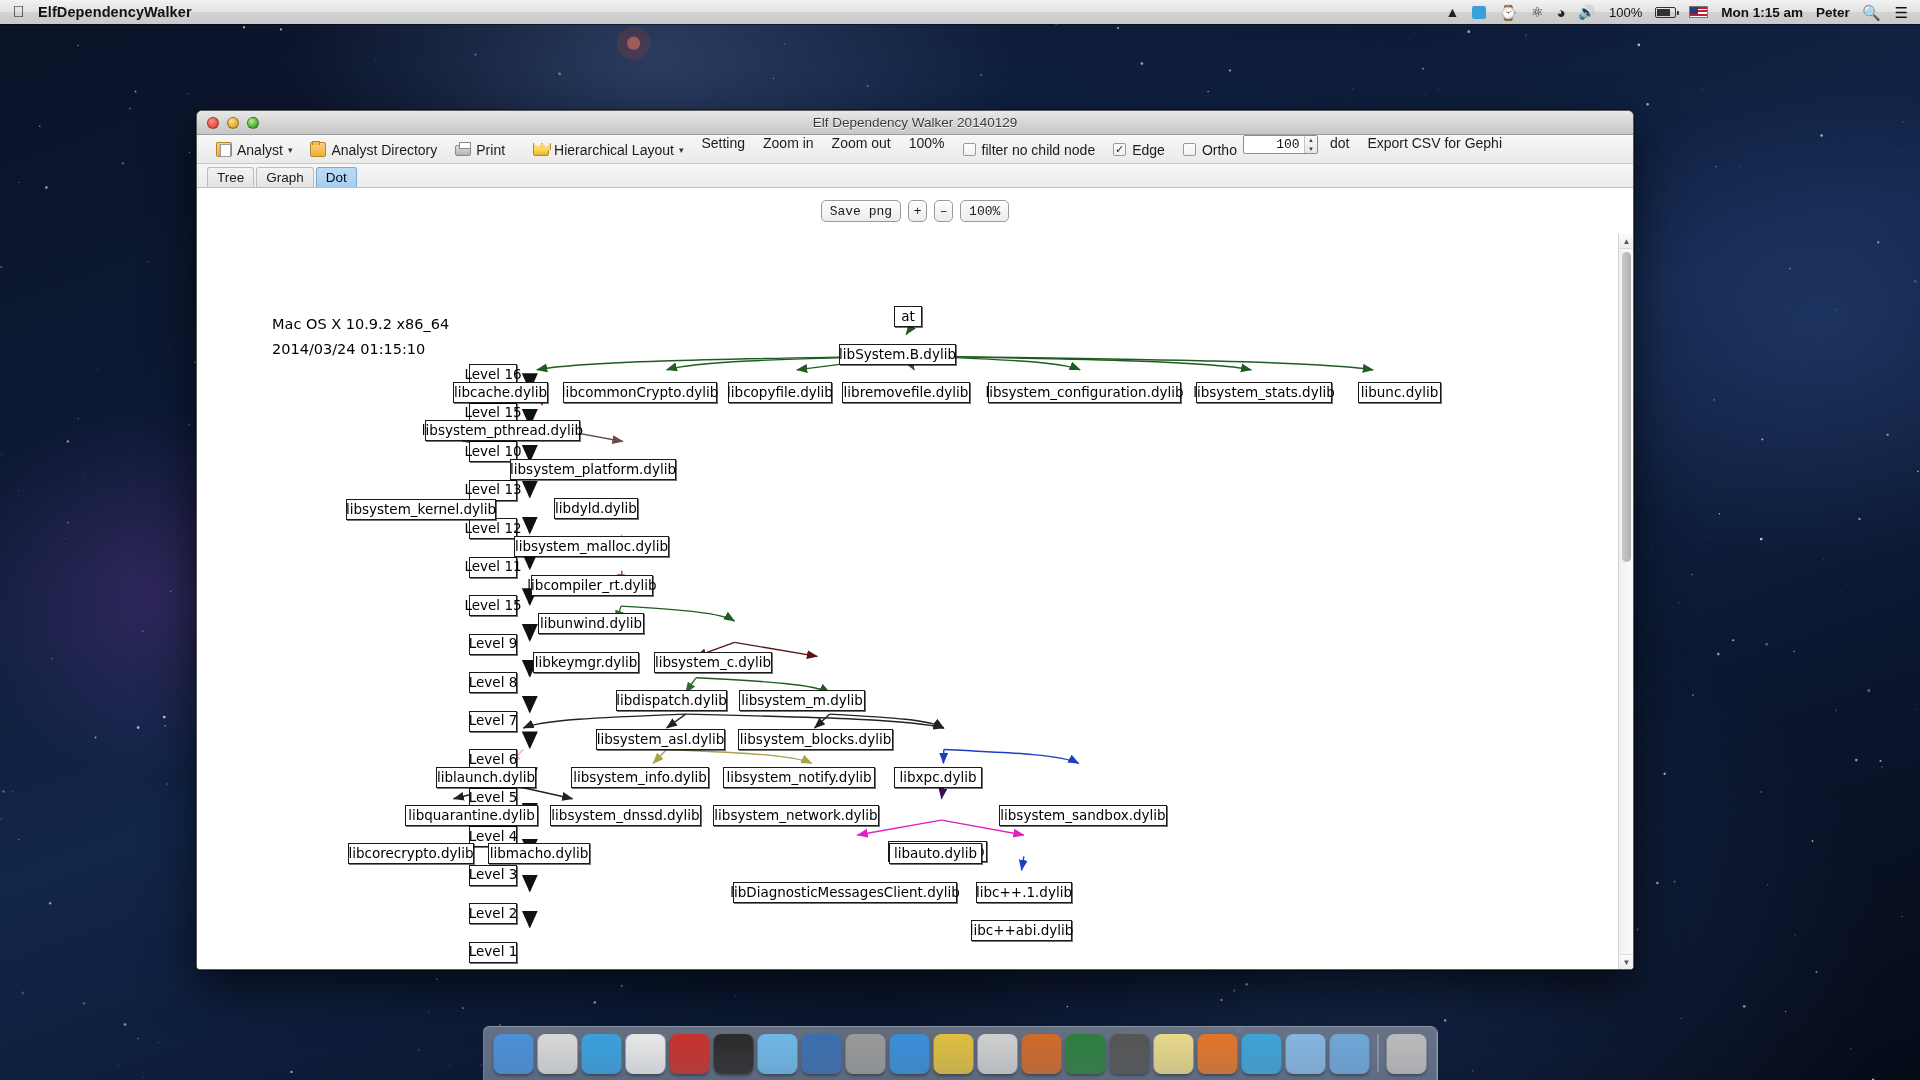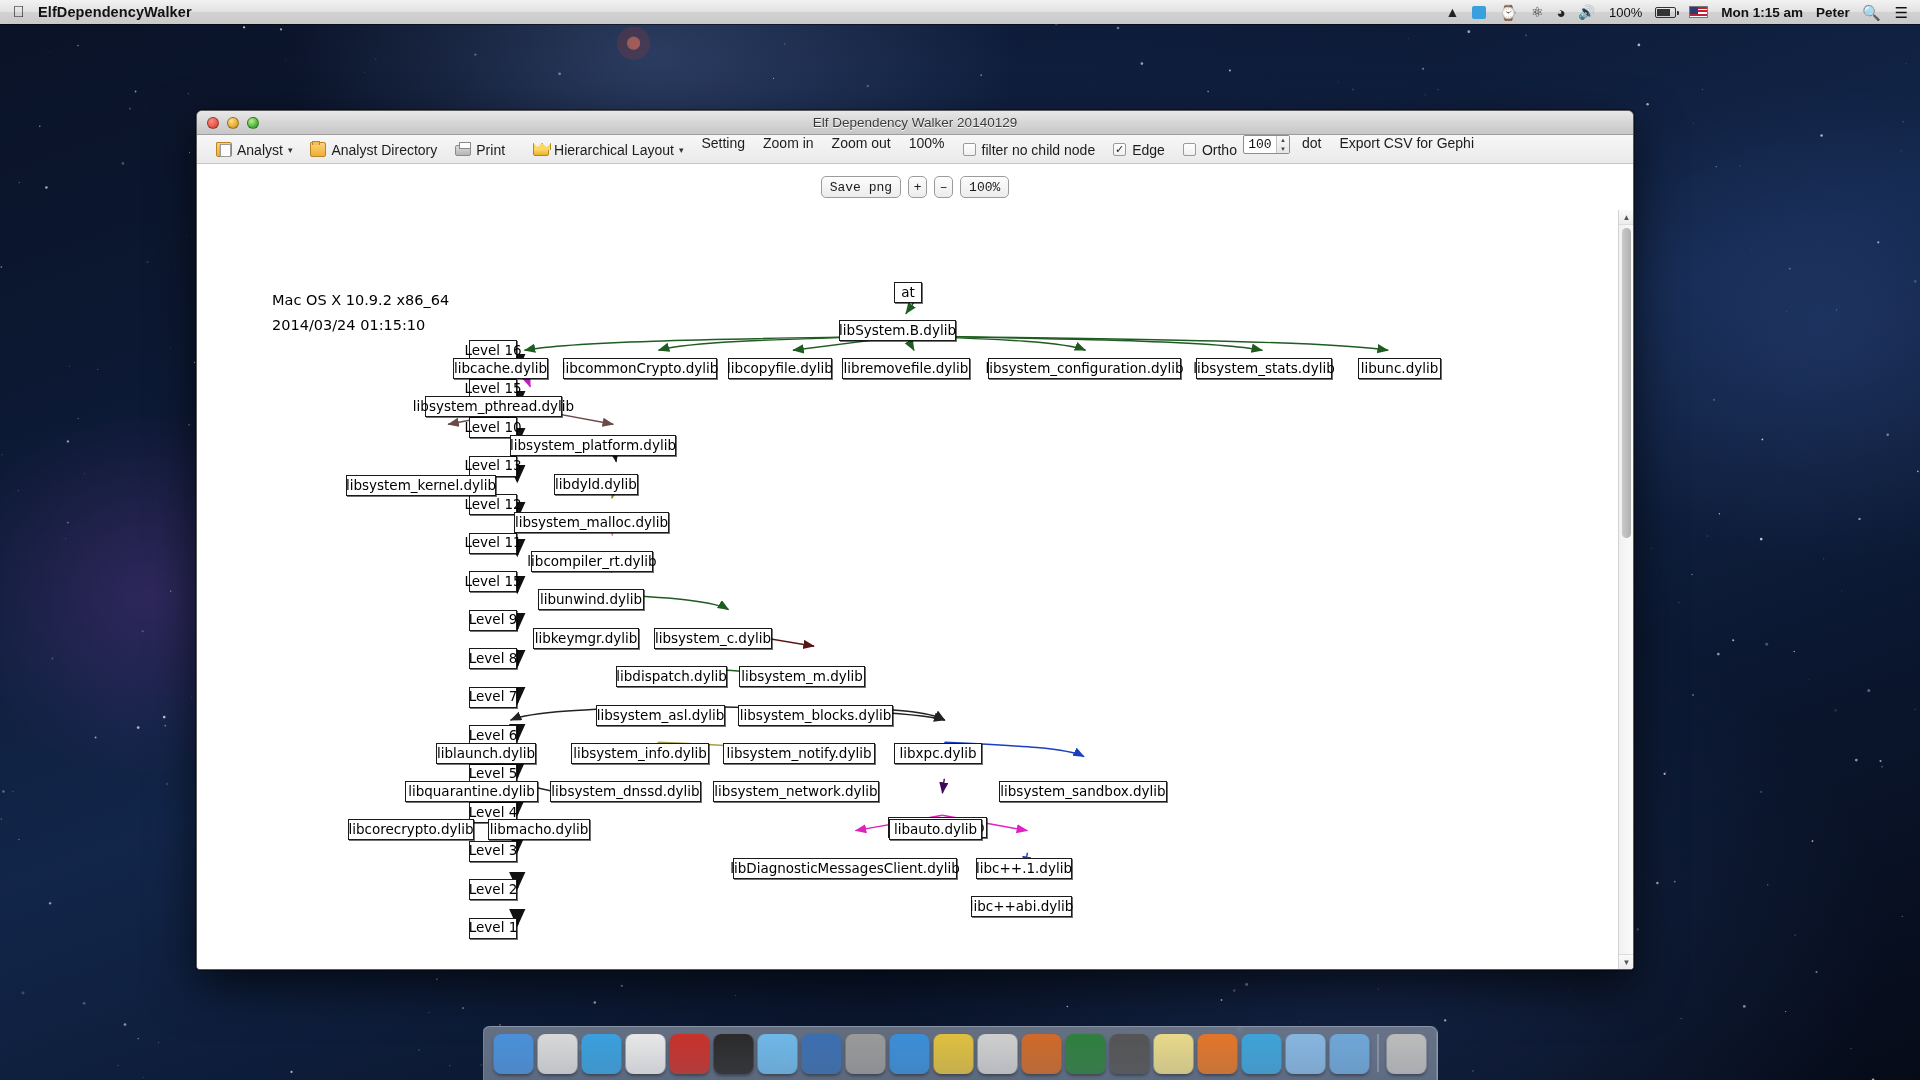--- a/index.html
+++ b/index.html
@@ -120,20 +120,21 @@
   }
   .chk{
     width:13px;height:13px;border:1px solid #9a9a9a;border-radius:2px;
     background:linear-gradient(to bottom,#fff,#f0f0f0);
     display:inline-flex;align-items:center;justify-content:center;
     font-size:11px;color:#222;line-height:1;
   }
   .spin{
     display:inline-flex;align-items:stretch;height:19px;border:1px solid #8d8d8d;background:#fff;border-radius:2px;
     margin:0 3px;
+    padding-left:28px;
   }
   .spin input{
     width:32px;border:none;outline:none;font-family:"Liberation Mono",monospace;font-size:13px;
     text-align:center;background:transparent;color:#111;
   }
   .spin .arrows{
     width:13px;border-left:1px solid #c3c3c3;display:flex;flex-direction:column;
     background:linear-gradient(to bottom,#fafafa,#e6e6e6);
   }
   .spin .arrows span{flex:1;display:flex;align-items:center;justify-content:center;font-size:6px;color:#444;line-height:1;}
@@ -766,20 +767,25 @@
       <input value="100" style="">
       <span class="arrows">
         <span>▲</span>
         <span>▼</span>
       </span>
     </div>
     <div class="tbtext">dot</div>
     <div class="tbtext">Export CSV for Gephi</div>
   </div>
 
+  <div class="tabbar" id="tabbar">
+      <div class="tab">Tree</div>
+      <div class="tab">Graph</div>
+      <div class="tab active">Dot</div>
+    </div>
 
   <div class="content">
     <div class="zoombar">
       <div class="btn">Save png</div>
       <div class="btn sq">+</div>
       <div class="btn sq">–</div>
       <div class="btn">100%</div>
     </div>
 
     <div class="canvaswrap">
@@ -909,21 +915,21 @@
           <div class="node level" style="left: 272px; top: 707.5px;">Level 1</div>
           <div class="node" style="left: 697px; top: 72px; width: 28px;">at</div>
           <div class="node" style="left: 642px; top: 110px; width: 117px;">libSystem.B.dylib</div>
           <div class="node" style="left: 256px; top: 148px; width: 95px;">libcache.dylib</div>
           <div class="node" style="left: 366px; top: 148px; width: 154px;">libcommonCrypto.dylib</div>
           <div class="node" style="left: 531px; top: 148px; width: 104px;">libcopyfile.dylib</div>
           <div class="node" style="left: 645px; top: 148px; width: 128px;">libremovefile.dylib</div>
           <div class="node" style="left: 791px; top: 148px; width: 193px;">libsystem_configuration.dylib</div>
           <div class="node" style="left: 999px; top: 148px; width: 136px;">libsystem_stats.dylib</div>
           <div class="node" style="left: 1161px; top: 148px; width: 83px;">libunc.dylib</div>
-          <div class="node" style="left: 228px; top: 186px; width: 137px;">libsystem_pthread.dylib</div>
+          <div class="node" style="left: 228px; top: 186px; width: 155px;">libsystem_pthread.dylib</div>
           <div class="node" style="left: 149px; top: 225px; width: 150px; margin-top: 40px;">libsystem_kernel.dylib</div>
           <div class="node" style="left: 313px; top: 225px; width: 166px;">libsystem_platform.dylib</div>
           <div class="node" style="left: 357px; top: 264px; width: 84px;">libdyld.dylib</div>
           <div class="node" style="left: 317px; top: 302px; width: 155px;">libsystem_malloc.dylib</div>
           <div class="node" style="left: 334px; top: 341px; width: 122px;">libcompiler_rt.dylib</div>
           <div class="node" style="left: 341px; top: 379px; width: 106px;">libunwind.dylib</div>
           <div class="node" style="left: 336px; top: 418px; width: 106px;">libkeymgr.dylib</div>
           <div class="node" style="left: 457px; top: 418px; width: 118px;">libsystem_c.dylib</div>
           <div class="node" style="left: 419px; top: 456px; width: 111px;">libdispatch.dylib</div>
           <div class="node" style="left: 542px; top: 456px; width: 126px;">libsystem_m.dylib</div>

